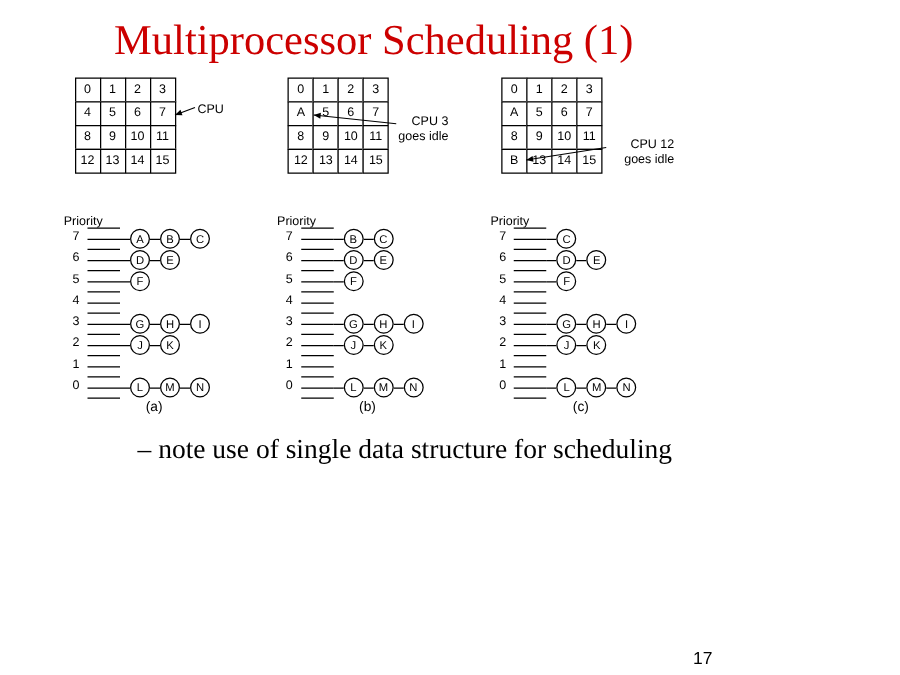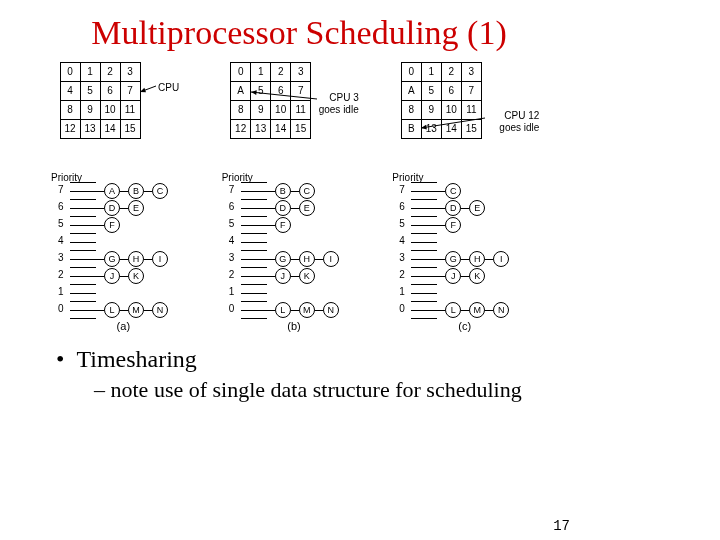--- a/index.html
+++ b/index.html
@@ -19,22 +19,22 @@
 .row:first-child{border-top:1px solid #000}
 .rung{position:absolute;left:0;right:0;top:50%;height:1px;background:#000}
 .num{position:absolute;left:-12px;top:1px;font-size:10px}
 .nodes{position:absolute;left:26px;top:0;height:16px;display:flex;align-items:center}
 .dash{width:8px;height:1px;background:#000}
 .circ{width:14px;height:14px;border:1px solid #000;border-radius:50%;display:flex;align-items:center;justify-content:center;font-size:9px;background:#fff}
 .caption{position:absolute;bottom:0;left:0;right:0;text-align:center;font-size:11px}
 
 .bullets{margin-top:14px;font-size:24px}
 .b1{margin:0 0 4px 6px}
-.b2{margin:2px 0 0 44px;font-size:22px}
-.pagenum{position:absolute;right:8px;bottom:6px;font-size:14px;font-family:Liberation Mono, monospace}
+.b2{margin:2px 0 0 60px;font-size:22px}
+.pagenum{position:absolute;right:8px;bottom:6px;font-size:14px;font-family:Liberation Sans, sans-serif}
 svg.arrsvg{position:absolute;overflow:visible}
 </style>
 </head>
 <body>
 
 <div class="slide">
   <h1 class="title">Multiprocessor Scheduling (1)</h1>
 
   <div class="figwrap">
 
@@ -339,18 +339,17 @@
               <div class="dash"></div>
               <div class="circ">N</div>
             </div>
           </div>
         </div>
         <div class="caption">(c)</div>
       </div>
     </div>
 
   <div class="bullets">
-    <div class="b1">•&nbsp;&nbsp;<span>Timesharing</span></div>
     <div class="b2">–&nbsp;<span>note use of single data structure for scheduling</span></div>
   </div>
 
   <div class="pagenum">17</div>
 </div>
 
 </body></html>

